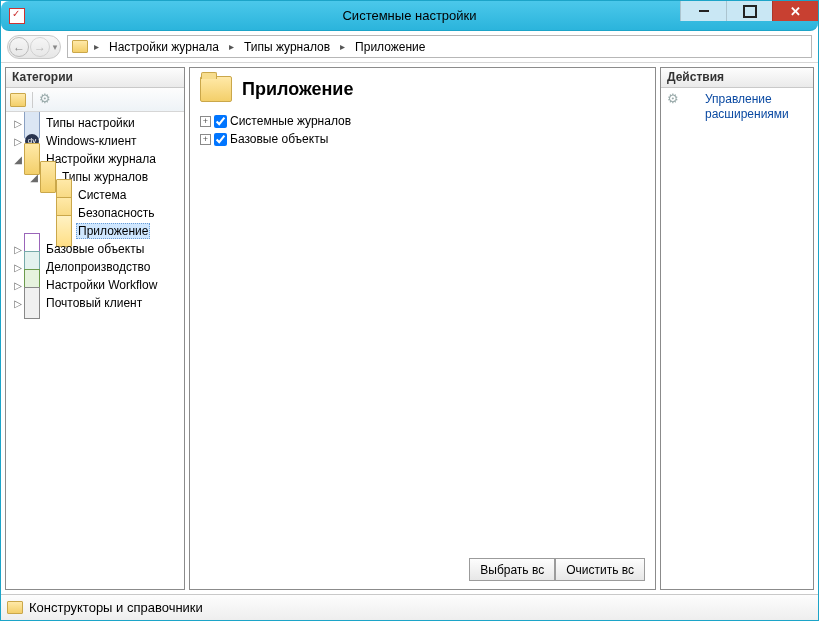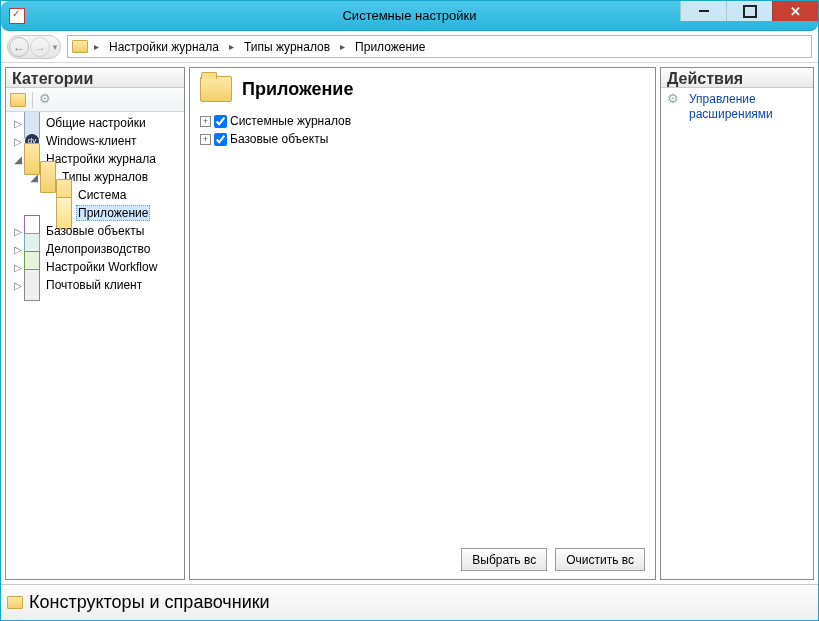--- a/index.html
+++ b/index.html
@@ -82,21 +82,21 @@
   .panel {
     border:1px solid #8b8b8b; margin:4px; background:#fff;
     display:flex; flex-direction:column; min-height:0;
   }
   .panel.left { width:180px; margin-right:2px;}
   .panel.center { flex:1; margin-left:2px; margin-right:2px;}
   .panel.right { width:154px; margin-left:2px;}
   .panel-header {
     height:20px; background:linear-gradient(to bottom,#fdfdfd,#eaeaea);
     border-bottom:1px solid #c9c9c9;
-    padding:2px 6px; font-size:16px; font-weight:bold; color:#333;
+    padding:2px 6px; font-size:12px; font-weight:bold; color:#333;
   }
   .panel-toolbar {
     height:24px; background:linear-gradient(to bottom,#fdfdfd,#eef3f7);
     border-bottom:1px solid #d6d6d6;
     display:flex; align-items:center; padding:0 4px; gap:6px;
   }
   .panel-toolbar .ic{width:16px;height:14px;}
   .ic-folder{ background:linear-gradient(to bottom,#ffe9a8,#f3cf6a); border:1px solid #caa74a; border-radius:1px;}
   .ic-gears{ position:relative; color:#9aa;}
   .ic-gears::before{content:"⚙"; font-size:13px; position:absolute; left:0; top:-2px;}
@@ -146,41 +146,41 @@
   }
   .center-title{ font-size:18px; font-weight:bold;}
   .chk-list{ flex:1; overflow:auto;}
   .chk-row{ display:flex; align-items:center; height:18px; gap:3px;}
   .chk-row .plus{
     width:11px;height:11px;border:1px solid #8a8a8a;background:#fff;
     display:flex;align-items:center;justify-content:center;font-size:9px;color:#555;line-height:1;
   }
   .chk-row input[type=checkbox]{ width:13px;height:13px;margin:0;}
   .center-buttons{
-    display:flex; justify-content:flex-end; gap:8px; padding-top:6px;
+    display:flex; justify-content:flex-end; gap:0; padding-top:6px;
   }
   .btn{
     min-width:82px; height:23px;
     border:1px solid #9b9b9b; background:linear-gradient(to bottom,#fdfdfd,#e7e7e7);
     font-size:12px; padding:0 10px; cursor:default;
   }
   
   .actions-body{ padding:4px 6px; flex:1;}
   .action-link{
-    display:flex; align-items:flex-start; gap:6px; color:#0b4aa2;
+    display:flex; align-items:flex-start; gap:22px; color:#0b4aa2;
     cursor:default;
   }
   .action-link .ic{ flex:0 0 16px; width:16px;height:16px; color:#9aa; margin-top:1px;}
   .action-link .txt{ line-height:1.25;}
   
   .statusbar{
-    height:36px; border-top:1px solid #c9c9c9;
+    height:26px; border-top:1px solid #c9c9c9;
     background:linear-gradient(to bottom,#fdfdfd,#eeeeee);
     display:flex; align-items:center; padding:0 6px; gap:6px;
-    font-size:18px;
+    font-size:13px;
   }
 </style>
 </head>
 <body>
 
 <div class="window">
 
   <div class="titlebar">
     <div class="sysicon"></div>
     <div class="title">Системные настройки</div>
@@ -215,21 +215,21 @@
       <div class="panel-toolbar">
         <div class="ic ic-folder"></div>
         <div style="width:1px;height:16px;background:#ccc"></div>
         <div class="ic ic-gears"></div>
       </div>
       <div class="tree">
 
         <div class="tree-row ind1">
           <span class="exp">▷</span>
           <span class="ic ic-settings"></span>
-          <span class="lbl">Общие настройки</span>
+          <span class="lbl">Типы настройки</span>
         </div>
 
         <div class="tree-row ind1">
           <span class="exp">▷</span>
           <span class="ic">
               <span class="ic-dv">dv</span>
             </span>
           <span class="lbl">Windows-клиент</span>
         </div>
 
@@ -244,20 +244,25 @@
           <span class="ic ic-fold"></span>
           <span class="lbl">Типы журналов</span>
         </div>
 
         <div class="tree-row ind3">
           <span class="exp blank">▷</span>
           <span class="ic ic-fold"></span>
           <span class="lbl">Система</span>
         </div>
 
+        <div class="tree-row ind3">
+          <span class="exp blank">▷</span>
+          <span class="ic ic-fold"></span>
+          <span class="lbl">Безопасность</span>
+        </div>
 
         <div class="tree-row ind3 selected">
           <span class="exp blank">▷</span>
           <span class="ic ic-fold open"></span>
           <span class="lbl">Приложение</span>
         </div>
 
         <div class="tree-row ind1">
           <span class="exp">▷</span>
           <span class="ic ic-obj"></span>

